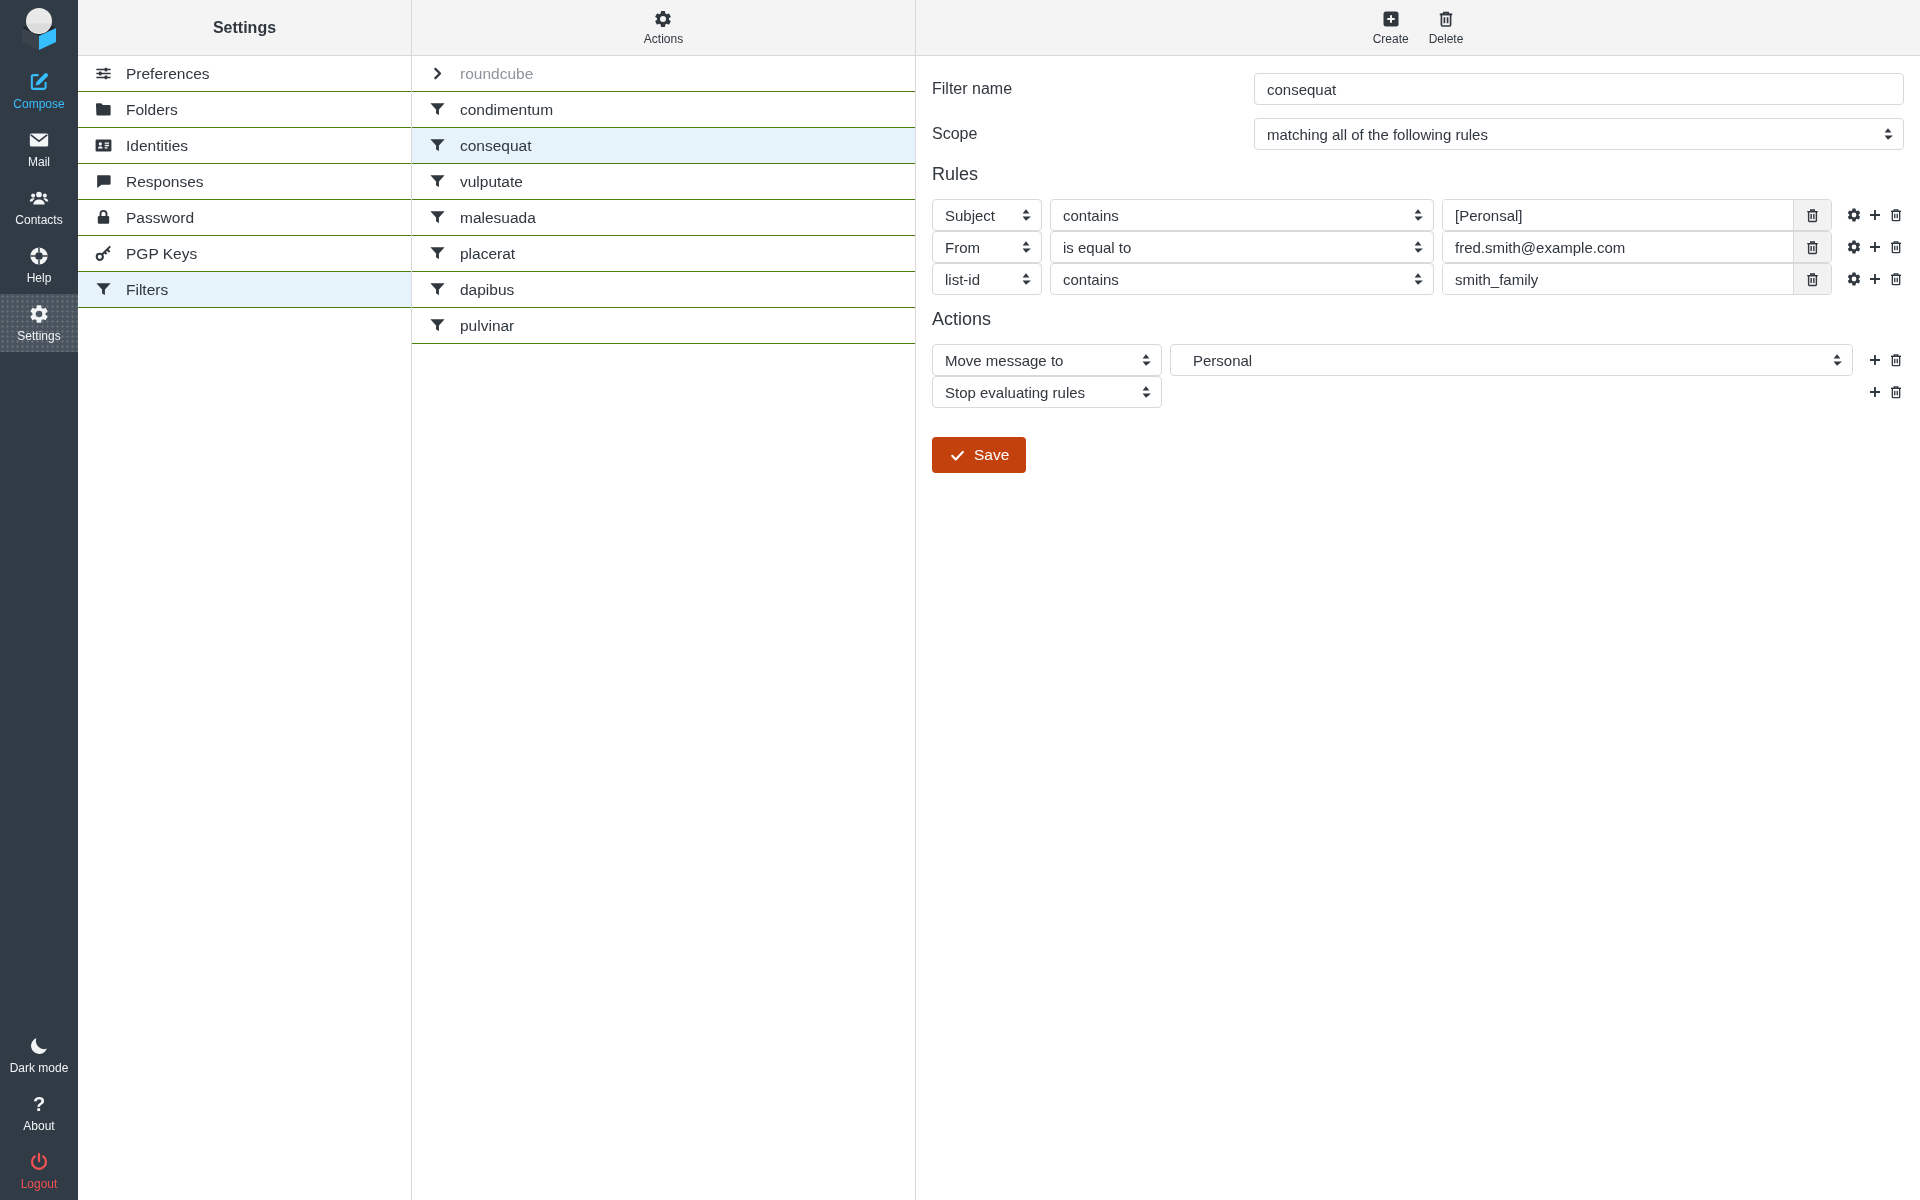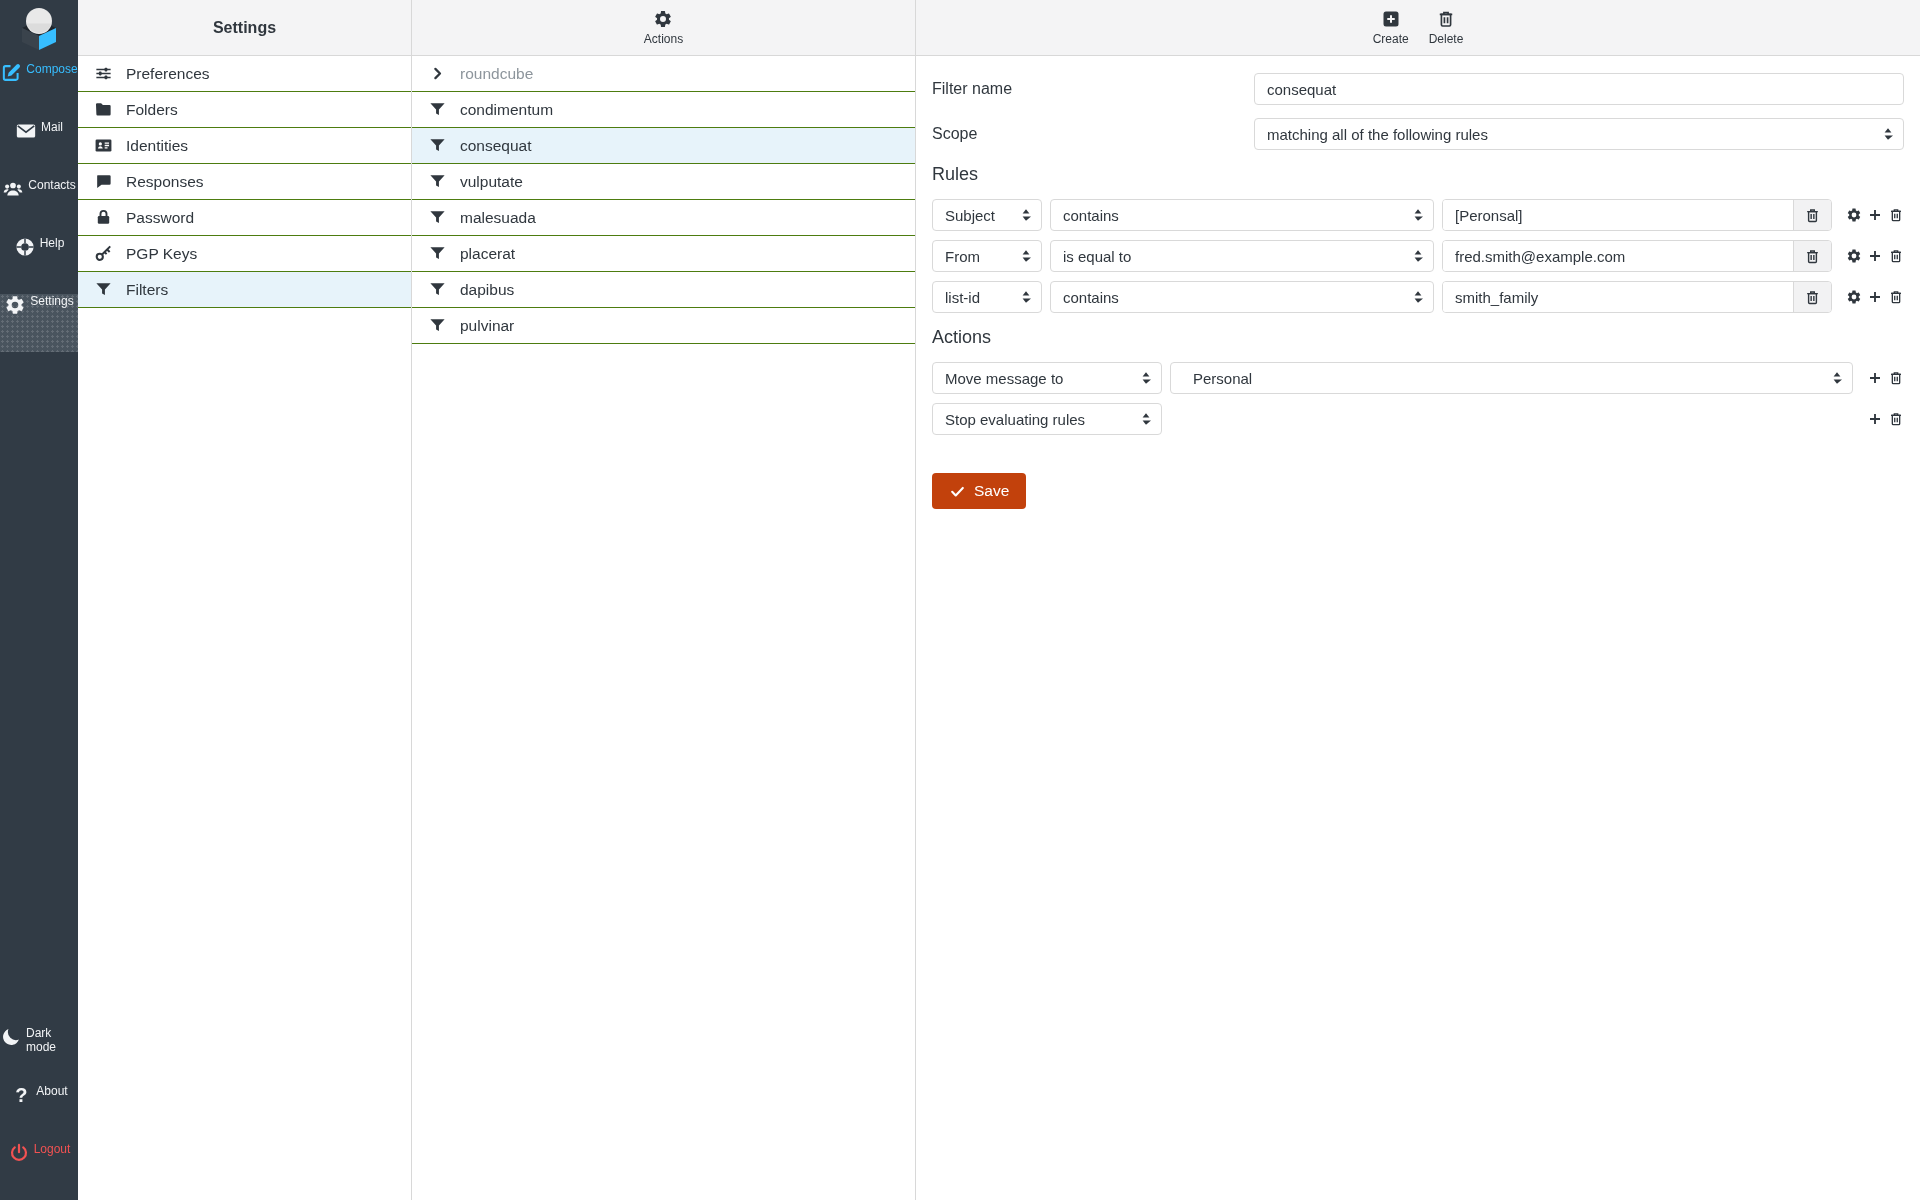--- a/index.html
+++ b/index.html
@@ -11,21 +11,21 @@
   }
   svg { display:block; }
 
   
   .sidebar {
     width:78px; flex:0 0 78px; background:#313b45;
     display:flex; flex-direction:column; align-items:stretch;
   }
   .logo-box { height:62px; display:flex; align-items:center; justify-content:center; }
   .nav-item {
-    height:58px; display:flex; flex-direction:row; 
+    height:58px; display:flex; flex-direction:column; align-items:center;
     justify-content:center; gap:4px; color:#f2f4f6; font-size:12px; cursor:pointer;
     user-select:none;
   }
   .nav-item .ni-icon { width:22px; height:22px; display:flex; align-items:center; justify-content:center; }
   .nav-item.compose { color:#37beff; }
   .nav-item.active {
     background-color:#49545e;
     background-image: radial-gradient(rgba(255,255,255,0.14) 1px, transparent 1.3px);
     background-size:5px 5px;
   }
@@ -82,21 +82,21 @@
 
   .toggle {
     width:37px; height:20px; border-radius:10px; background:#37beff; position:relative; cursor:pointer;
   }
   .toggle .knob {
     position:absolute; top:2px; right:2px; width:16px; height:16px; border-radius:50%; background:#fff;
   }
 
   .section-heading { font-size:18px; font-weight:normal; margin:14px 0 14px 0; }
 
-  .rule-row, .action-row { display:flex; align-items:stretch; gap:8px; margin-bottom:9px; }
+  .rule-row, .action-row { display:flex; align-items:stretch; gap:8px; }
   .sel-field { width:110px; flex:0 0 110px; }
   .sel-op { width:384px; flex:0 0 384px; }
   .sel-atype { width:230px; flex:0 0 230px; }
   .sel-target { flex:1; }
   .flex-fill { flex:1; }
 
   .input-group {
     flex:1; display:flex; border:1px solid #d9d9d9; border-radius:4px; overflow:hidden; background:#fff;
   }
   .input-group input {

